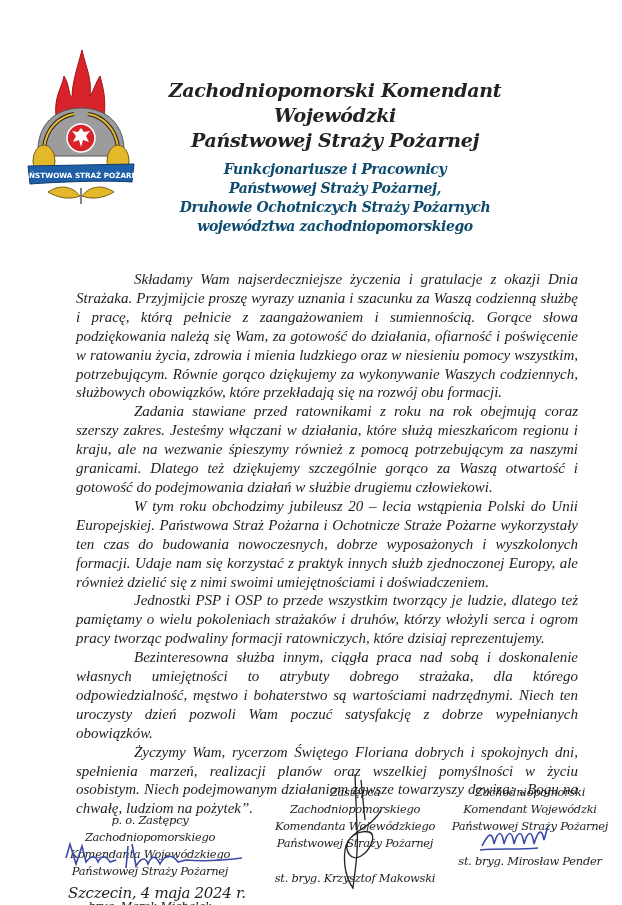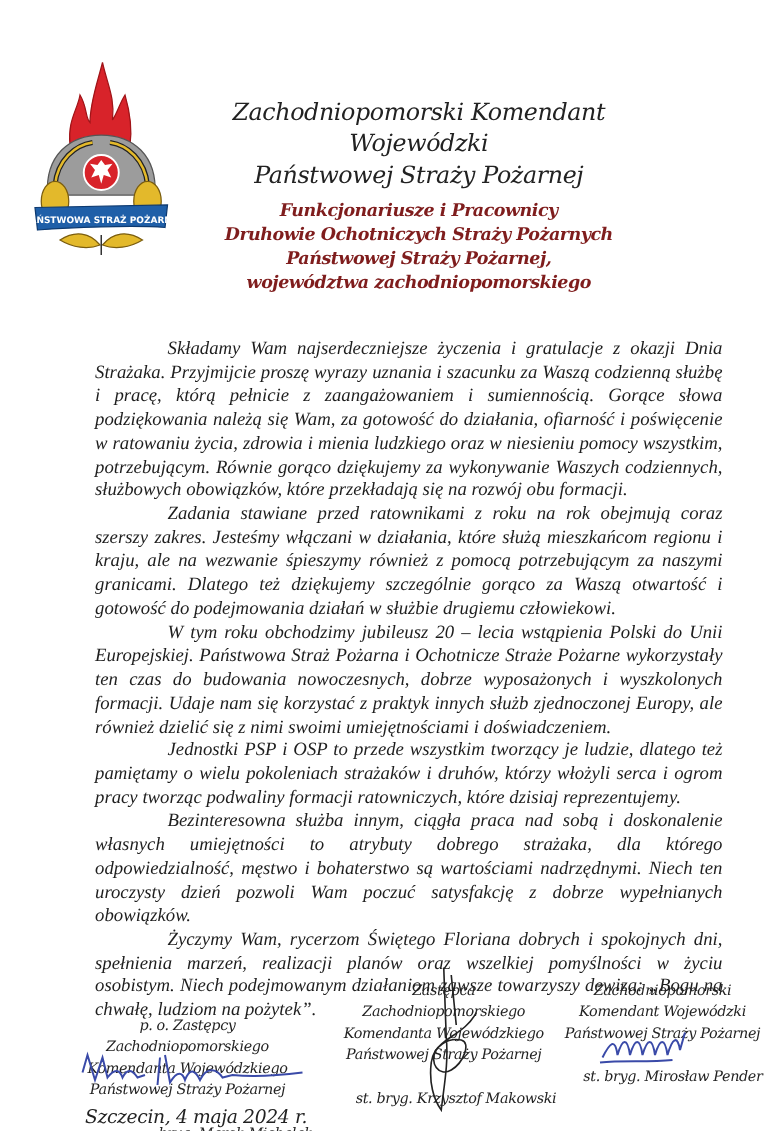--- a/index.html
+++ b/index.html
@@ -4,46 +4,46 @@
   <style>
     html, body { margin: 0; padding: 0; background: #ffffff; }
     body {
       width: 622px; height: 905px; position: relative; overflow: hidden;
       font-family: "Liberation Serif", "DejaVu Serif", serif;
       color: #1a1a1a;
     }
     .logo { position: absolute; left: 26px; top: 36px; width: 110px; height: 170px; }
     .header-title {
       position: absolute; left: 140px; top: 78px; width: 390px;
-      text-align: center; font-style: italic; font-weight: normal;
+      text-align: center; font-style: italic; font-weight: bold;
       font-size: 19px; line-height: 25px; color: #222;
       font-family: "DejaVu Serif", serif; letter-spacing: -0.3px;
     }
     .addressees {
       position: absolute; left: 150px; top: 160px; width: 370px;
       text-align: center; font-style: italic; font-weight: bold;
-      font-size: 14px; line-height: 19px; color: #7f1d1d;
+      font-size: 14px; line-height: 19px; color: #0c4a6e;
       font-family: "DejaVu Serif", serif; letter-spacing: -0.4px;
     }
     .body-text {
       position: absolute; left: 76px; top: 270px; width: 502px;
       font-style: italic; font-size: 15px; line-height: 18.9px;
       text-align: justify; color: #1e1e1e;
     }
     .body-text p { margin: 0; text-indent: 58px; }
     .signatures {
       position: absolute; left: 50px; top: 784px; width: 560px;
       display: flex; justify-content: space-between;
     }
     .sig {
       text-align: center; font-style: italic; font-size: 11.5px;
       line-height: 17px; color: #222; position: relative;
       font-family: "DejaVu Serif", serif; letter-spacing: -0.3px;
     }
-    .sig .name { margin-top: 18px; text-align: right; }
+    .sig .name { margin-top: 18px; }
     .sig-1 { width: 200px; margin-left: 0; margin-top: 28px; }
     .sig-2 { width: 180px; margin-left: 10px; }
     .sig-3 { width: 160px; }
     .sig-mark { position: absolute; pointer-events: none; }
     .date {
       position: absolute; left: 68px; top: 884px;
       font-style: italic; font-size: 15px; color: #222;
       font-family: "DejaVu Serif", serif; letter-spacing: -0.3px;
     }
   </style>
@@ -77,22 +77,22 @@
   </svg>
 </div>
 
 <div class="header-title">
   <div>Zachodniopomorski Komendant Wojewódzki</div>
   <div>Państwowej Straży Pożarnej</div>
 </div>
 
 <div class="addressees">
   <div>Funkcjonariusze i Pracownicy</div>
+  <div>Państwowej Straży Pożarnej,</div>
   <div>Druhowie Ochotniczych Straży Pożarnych</div>
-  <div>Państwowej Straży Pożarnej,</div>
   <div>województwa zachodniopomorskiego</div>
 </div>
 
 <div class="body-text">
   <p>Składamy Wam najserdeczniejsze życzenia i gratulacje z okazji Dnia Strażaka. Przyjmijcie proszę wyrazy uznania i szacunku za Waszą codzienną służbę i pracę, którą pełnicie z zaangażowaniem i sumiennością. Gorące słowa podziękowania należą się Wam, za gotowość do działania, ofiarność i poświęcenie w ratowaniu życia, zdrowia i mienia ludzkiego oraz w niesieniu pomocy wszystkim, potrzebującym. Równie gorąco dziękujemy za wykonywanie Waszych codziennych, służbowych obowiązków, które przekładają się na rozwój obu formacji.</p>
   <p>Zadania stawiane przed ratownikami z roku na rok obejmują coraz szerszy zakres. Jesteśmy włączani w działania, które służą mieszkańcom regionu i kraju, ale na wezwanie śpieszymy również z pomocą potrzebującym za naszymi granicami. Dlatego też dziękujemy szczególnie gorąco za Waszą otwartość i gotowość do podejmowania działań w służbie drugiemu człowiekowi.</p>
   <p>W tym roku obchodzimy jubileusz 20 – lecia wstąpienia Polski do Unii Europejskiej. Państwowa Straż Pożarna i Ochotnicze Straże Pożarne wykorzystały ten czas do budowania nowoczesnych, dobrze wyposażonych i wyszkolonych formacji. Udaje nam się korzystać z praktyk innych służb zjednoczonej Europy, ale również dzielić się z nimi swoimi umiejętnościami i doświadczeniem.</p>
   <p>Jednostki PSP i OSP to przede wszystkim tworzący je ludzie, dlatego też pamiętamy o wielu pokoleniach strażaków i druhów, którzy włożyli serca i ogrom pracy tworząc podwaliny formacji ratowniczych, które dzisiaj reprezentujemy.</p>
   <p>Bezinteresowna służba innym, ciągła praca nad sobą i doskonalenie własnych umiejętności to atrybuty dobrego strażaka, dla którego odpowiedzialność, męstwo i bohaterstwo są wartościami nadrzędnymi. Niech ten uroczysty dzień pozwoli Wam poczuć satysfakcję z dobrze wypełnianych obowiązków.</p>
   <p>Życzymy Wam, rycerzom Świętego Floriana dobrych i spokojnych dni, spełnienia marzeń, realizacji planów oraz wszelkiej pomyślności w życiu osobistym. Niech podejmowanym działaniom zawsze towarzyszy dewiza: „Bogu na chwałę, ludziom na pożytek”.</p>

